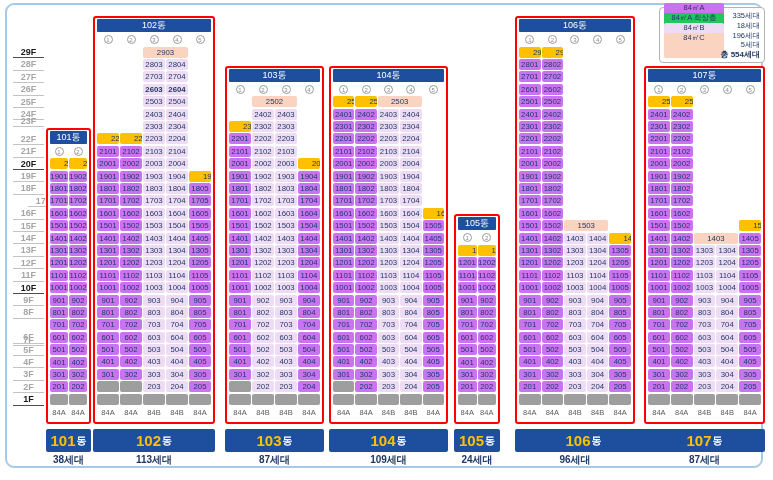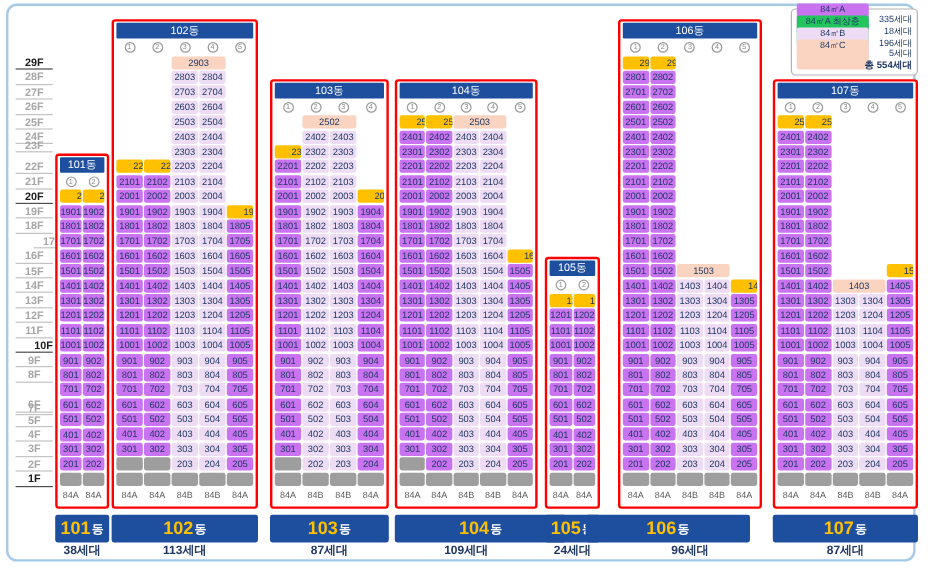--- a/index.html
+++ b/index.html
@@ -89,21 +89,21 @@
       <div class="flabel fbold" style="top: 157.6px;">20F</div>
       <div class="flabel" style="top: 170px;">19F</div>
       <div class="flabel" style="top: 182.4px;">18F</div>
       <div class="flabel" style="top: 194.8px; margin-left: 15px;">17F</div>
       <div class="flabel" style="top: 207.2px;">16F</div>
       <div class="flabel" style="top: 219.6px;">15F</div>
       <div class="flabel" style="top: 232px;">14F</div>
       <div class="flabel" style="top: 244.4px;">13F</div>
       <div class="flabel" style="top: 256.8px;">12F</div>
       <div class="flabel" style="top: 269.2px;">11F</div>
-      <div class="flabel fbold" style="top: 281.6px; text-align: right;">10F</div>
+      <div class="flabel fbold" style="top: 281.6px;">10F</div>
       <div class="flabel" style="top: 294px;">9F</div>
       <div class="flabel" style="top: 306.4px;">8F</div>
       <div class="flabel" style="top: 334px;">7F</div>
       <div class="flabel" style="top: 331.2px;">6F</div>
       <div class="flabel" style="top: 343.6px;">5F</div>
       <div class="flabel" style="top: 356px;">4F</div>
       <div class="flabel" style="top: 368.4px;">3F</div>
       <div class="flabel" style="top: 380.8px;">2F</div>
       <div class="flabel fbold" style="top: 393.2px;">1F</div>
     </div>
@@ -226,21 +226,21 @@
           <div class="cell tB">2804</div>
           <div class="cEmpty"></div>
         </div>
         <div class="frow" style="grid-template-columns: repeat(5, 1fr);">
           <div class="cEmpty"></div>
           <div class="cEmpty"></div>
           <div class="cell tB">2703</div>
           <div class="cell tB">2704</div>
           <div class="cEmpty"></div>
         </div>
-        <div class="frow" style="grid-template-columns: repeat(5, 1fr);">
+        <div class="frow" style="grid-template-columns: repeat(5, 1fr); font-weight: bold;">
           <div class="cEmpty"></div>
           <div class="cEmpty"></div>
           <div class="cell tB">2603</div>
           <div class="cell tB">2604</div>
           <div class="cEmpty"></div>
         </div>
         <div class="frow" style="grid-template-columns: repeat(5, 1fr);">
           <div class="cEmpty"></div>
           <div class="cEmpty"></div>
           <div class="cell tB">2503</div>
@@ -781,21 +781,21 @@
           <div class="cell tG"></div>
         </div>
         <div class="types" style="grid-template-columns: repeat(5, 1fr);">
           <span>84A</span>
           <span>84A</span>
           <span>84B</span>
           <span>84B</span>
           <span>84A</span>
         </div>
       </div>
-      <div class="banner" style="left: 329px; width: 143px;">
+      <div class="banner" style="left: 329px; width: 119px;">
         <span class="bnum">104</span>
         <span class="bsuf">동</span>
       </div>
       <div class="hh" style="left: 319px; width: 139px;">109세대</div>
       <div class="bldg" style="left: 454px; width: 46px; top: 214.4px; height: 209.6px;">
         <div class="bhead">105동</div>
         <div class="circles" style="grid-template-columns: repeat(2, 1fr);">
           <span class="circ">1</span>
           <span class="circ">2</span>
         </div>
@@ -1073,21 +1073,21 @@
           <div class="cell tG"></div>
         </div>
         <div class="types" style="grid-template-columns: repeat(5, 1fr);">
           <span>84A</span>
           <span>84A</span>
           <span>84B</span>
           <span>84B</span>
           <span>84A</span>
         </div>
       </div>
-      <div class="banner" style="left: 488px; width: 137px;">
+      <div class="banner" style="left: 515px; width: 137px;">
         <span class="bnum">106</span>
         <span class="bsuf">동</span>
       </div>
       <div class="hh" style="left: 505px; width: 140px;">96세대</div>
       <div class="bldg" style="left: 644px; width: 121px; top: 65.6px; height: 358.4px;">
         <div class="bhead">107동</div>
         <div class="circles" style="grid-template-columns: repeat(5, 1fr);">
           <span class="circ">1</span>
           <span class="circ">2</span>
           <span class="circ">3</span>

